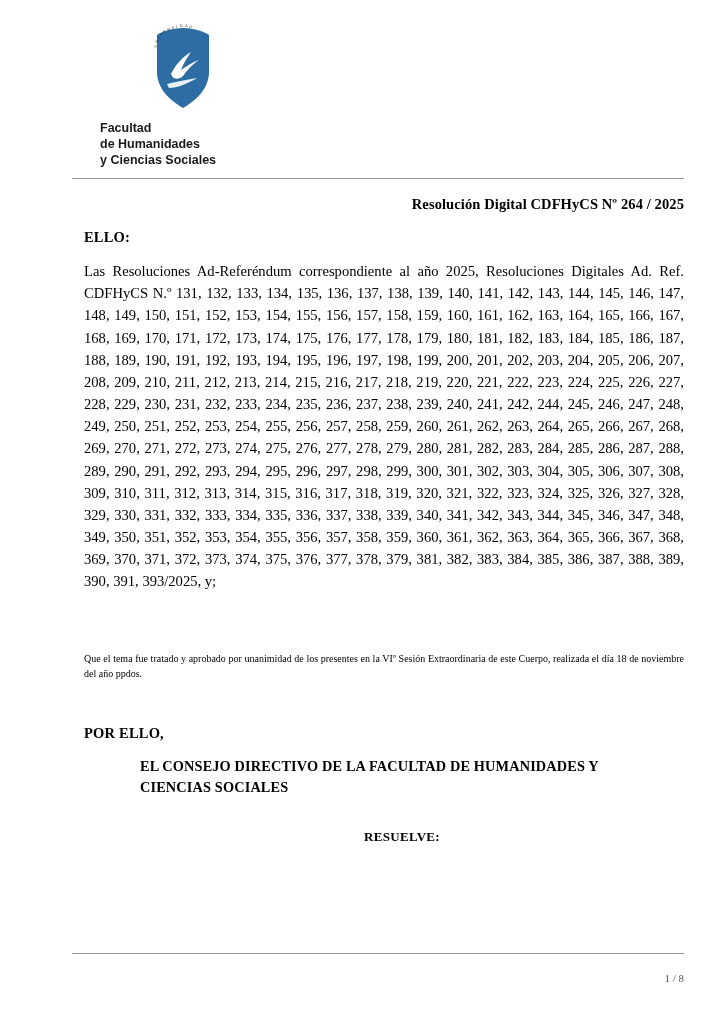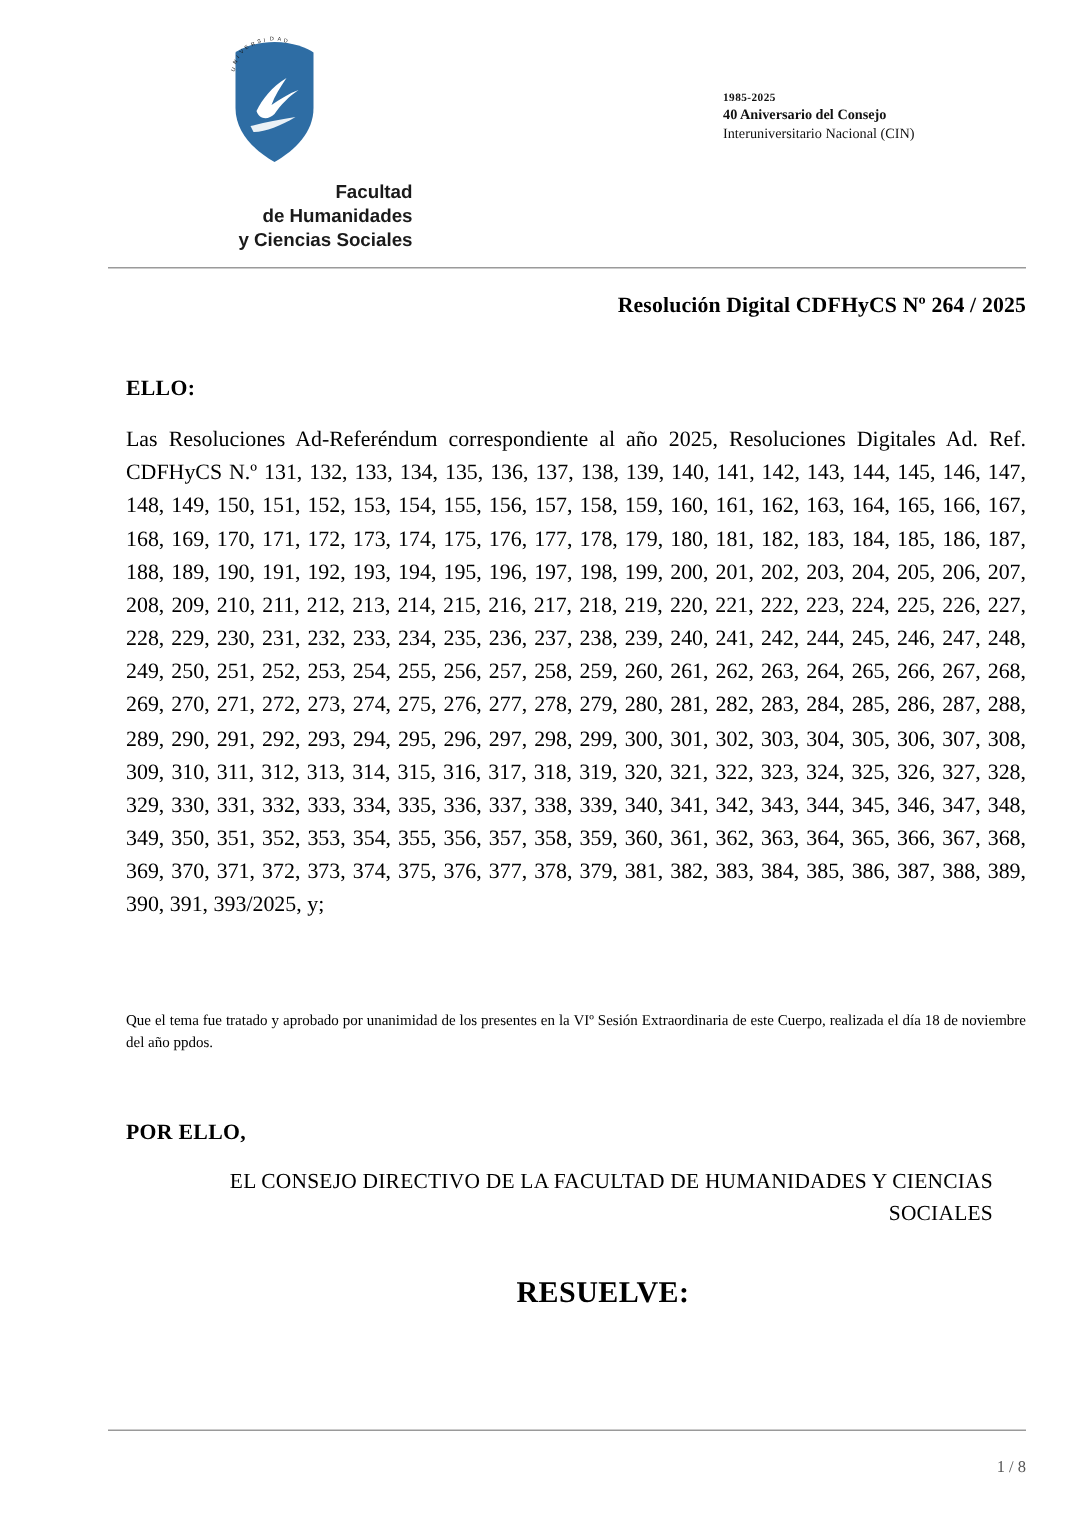--- a/index.html
+++ b/index.html
@@ -44,21 +44,21 @@
     position: relative;
   }
   .shield-svg { display: block; }
   .logo-text {
     margin-top: 6px;
     font-family: "Liberation Sans", sans-serif;
     font-size: 12.5px;
     font-weight: bold;
     line-height: 1.28;
     color: #1a1a1a;
-    text-align: right;
+    text-align: left;
     padding-left: 10px;
   }
   .logo-text div { white-space: nowrap; }
 
   .anniversary {
     position: absolute;
     left: 410px;
     top: 38px;
     font-family: "Liberation Serif", serif;
     color: #111;
@@ -91,21 +91,21 @@
     position: absolute;
     top: 196px;
     left: 84px;
     width: 600px;
   }
   .doc-title {
     text-align: right;
     font-size: 14.5px;
     font-weight: bold;
     letter-spacing: 0.1px;
-    margin-bottom: 38px;
+    margin-bottom: 16px;
   }
   .section-label {
     font-size: 14.5px;
     font-weight: bold;
     letter-spacing: 0.2px;
   }
   .para {
     font-size: 10px;
     line-height: 1.52;
     text-align: justify;
@@ -115,31 +115,31 @@
   .gap-md { height: 30px; }
   .gap-lg { height: 44px; }
 
   .numbers {
     font-size: 14.6px;
     line-height: 1.52;
     text-align: justify;
     text-justify: inter-word;
   }
   .centered-bold {
-    text-align: right;
-    font-weight: normal;
+    text-align: left;
+    font-weight: bold;
     font-size: 14.3px;
     line-height: 1.5;
     letter-spacing: 0.15px;
     padding: 0 22px 0 56px;
   }
   .resuelve {
     text-align: center;
     font-weight: bold;
-    font-size: 20px;
+    font-size: 13px;
     letter-spacing: 0.3px;
     padding-left: 36px;
   }
 
   
   .footer-rule {
     position: absolute;
     bottom: 70px;
     left: 72px;
     width: 612px;
@@ -183,25 +183,20 @@
           </g>
         </svg>
       </div>
       <div class="logo-text">
         <div>Facultad</div>
         <div>de Humanidades</div>
         <div>y Ciencias Sociales</div>
       </div>
     </div>
 
-    <div class="anniversary">
-      <div class="anniv-years">1985-2025</div>
-      <div class="anniv-line1">40 Aniversario del Consejo</div>
-      <div class="anniv-line2">Interuniversitario Nacional  (CIN)</div>
-    </div>
   </div>
 
   <div class="header-rule"></div>
 
   <div class="content">
 
     <div class="doc-title">Resolución Digital CDFHyCS Nº 264 / 2025</div>
 
     <div class="section-label">ELLO:</div>
     <div class="gap-sm"></div>

